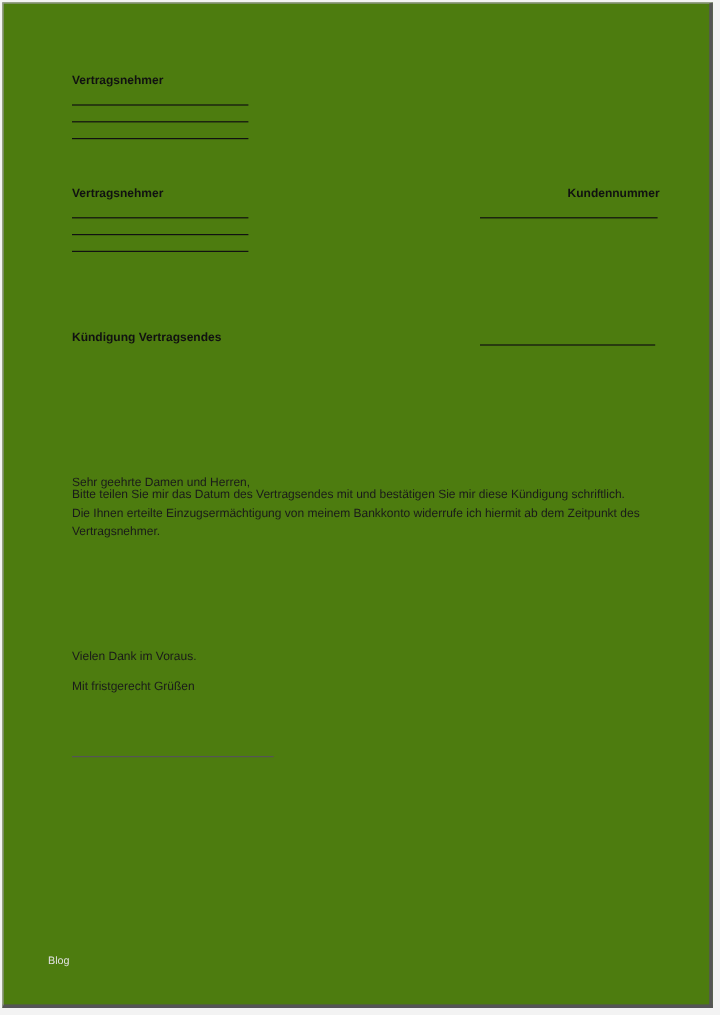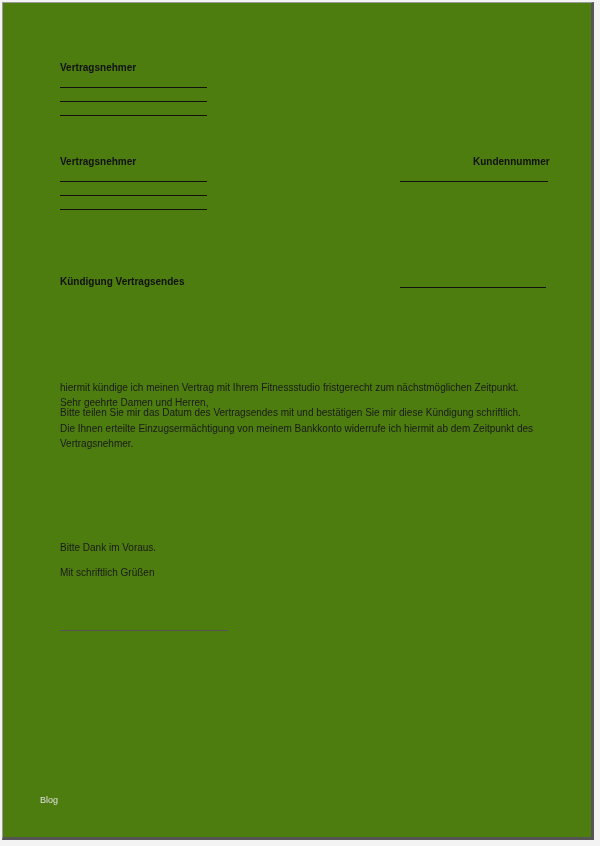--- a/index.html
+++ b/index.html
@@ -42,24 +42,23 @@
   <div class="line" style="left:57px; top:192px; width:147px;"></div>
   <div class="line" style="left:57px; top:206px; width:147px;"></div>
 
   <div class="abs label" style="left:470px; top:153px;">Kundennummer</div>
   <div class="line" style="left:397px; top:178px; width:148px;"></div>
 
   <div class="abs label" style="left:57px; top:273px;">Kündigung Vertragsendes</div>
   <div class="line" style="left:397px; top:284px; width:146px;"></div>
 
   <div class="abs text" style="left:57px; top:370px;margin-top:24px;">Sehr geehrte Damen und Herren,</div>
-  <div class="abs text" style="left:57px; top:379px;">hiermit kündige ich meinen Vertrag mit Ihrem Fitnessstudio fristgerecht zum nächstmöglichen Zeitpunkt.</div>
   <div class="abs text" style="left:57px; top:420px;">Die Ihnen erteilte Einzugsermächtigung von meinem Bankkonto widerrufe ich hiermit ab dem Zeitpunkt des</div>
   <div class="abs text" style="left:57px; top:404px;">Bitte teilen Sie mir das Datum des Vertragsendes mit und bestätigen Sie mir diese Kündigung schriftlich.</div>
   <div class="abs text" style="left:57px; top:435px;">Vertragsnehmer.</div>
 
-  <div class="abs text" style="left:57px; top:539px;">Bitte Dank im Voraus.</div>
-  <div class="abs text" style="left:57px; top:564px;">Mit schriftlich Grüßen</div>
+  <div class="abs text" style="left:57px; top:539px;">Vielen Dank im Voraus.</div>
+  <div class="abs text" style="left:57px; top:564px;">Mit fristgerecht Grüßen</div>
 
   <div class="sig-line" style="left:57px; top:627px; width:168px;"></div>
 
   <div class="abs watermark" style="left:37px; top:792px;">Blog</div>
 </div>
 
 </body></html>

